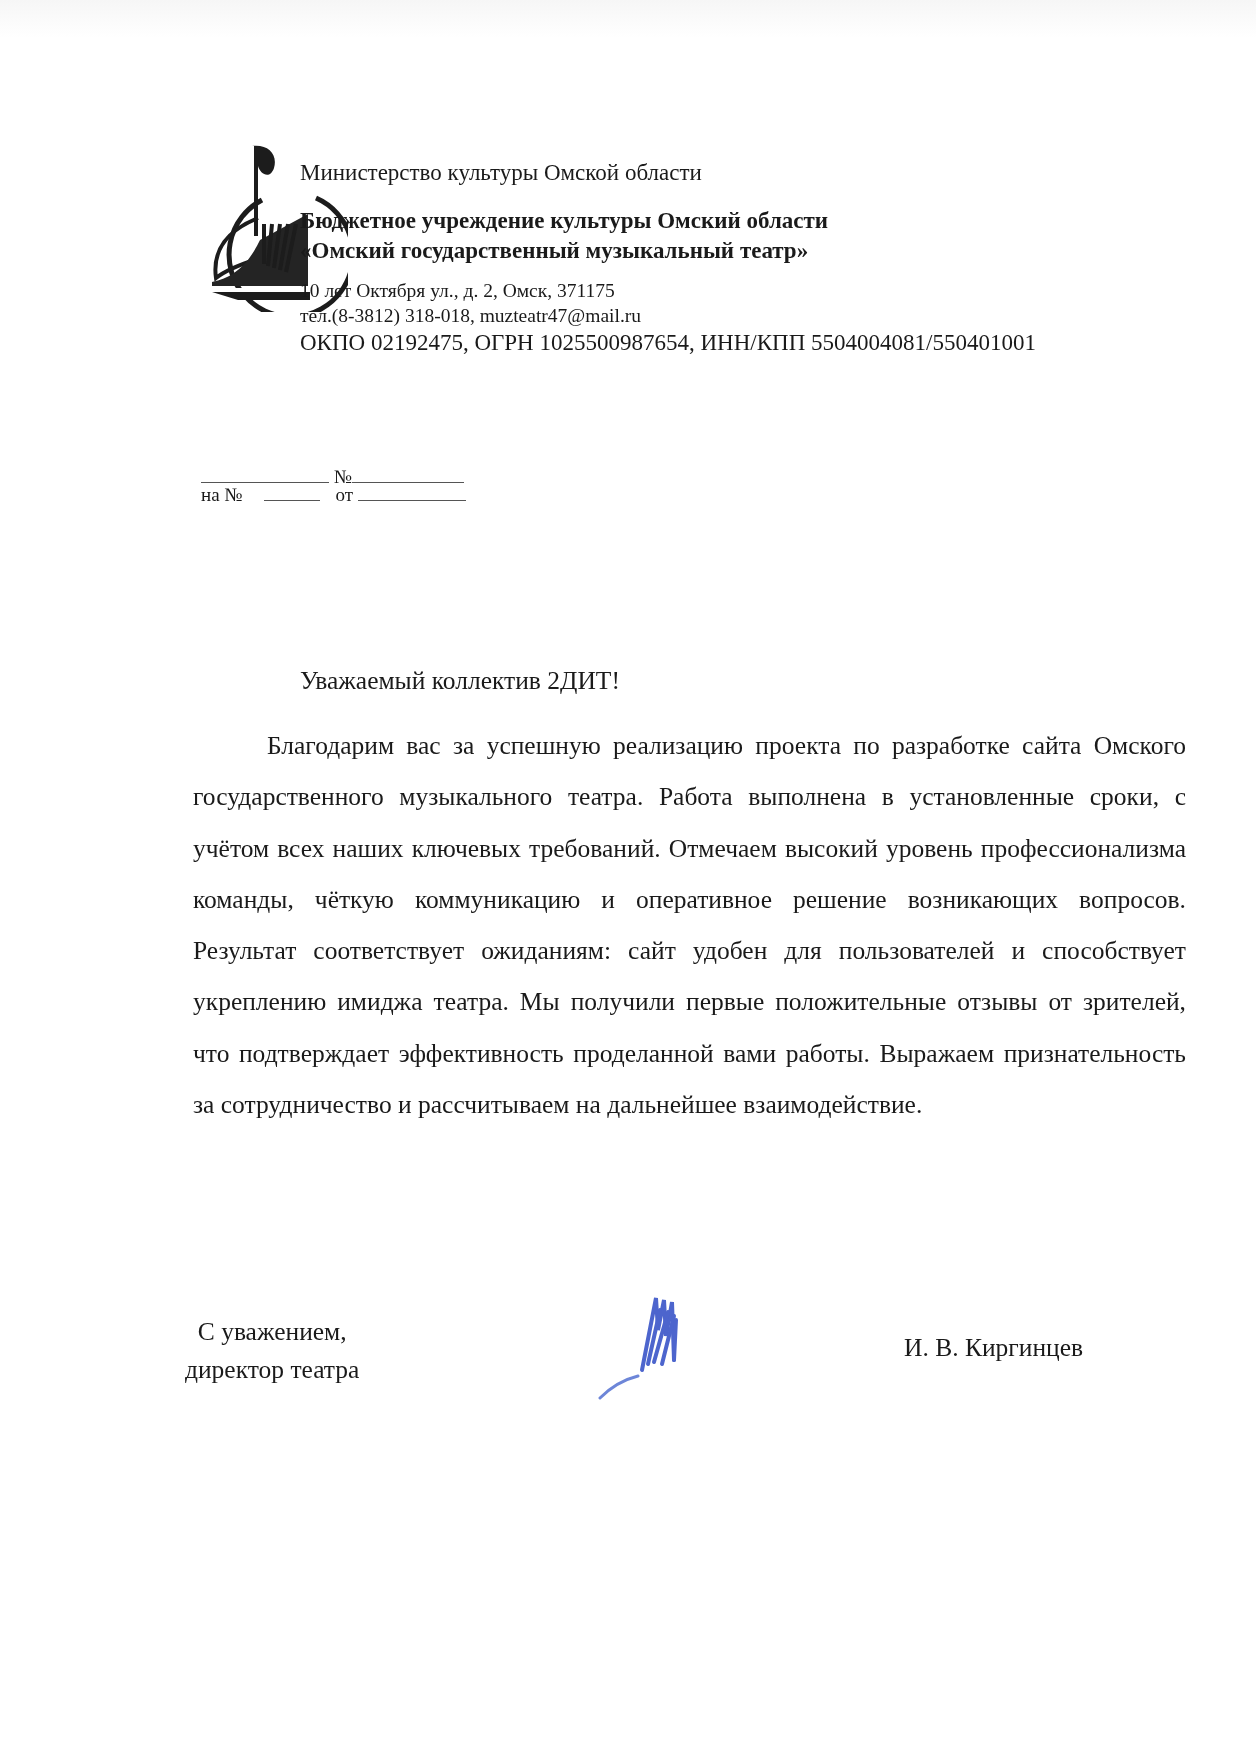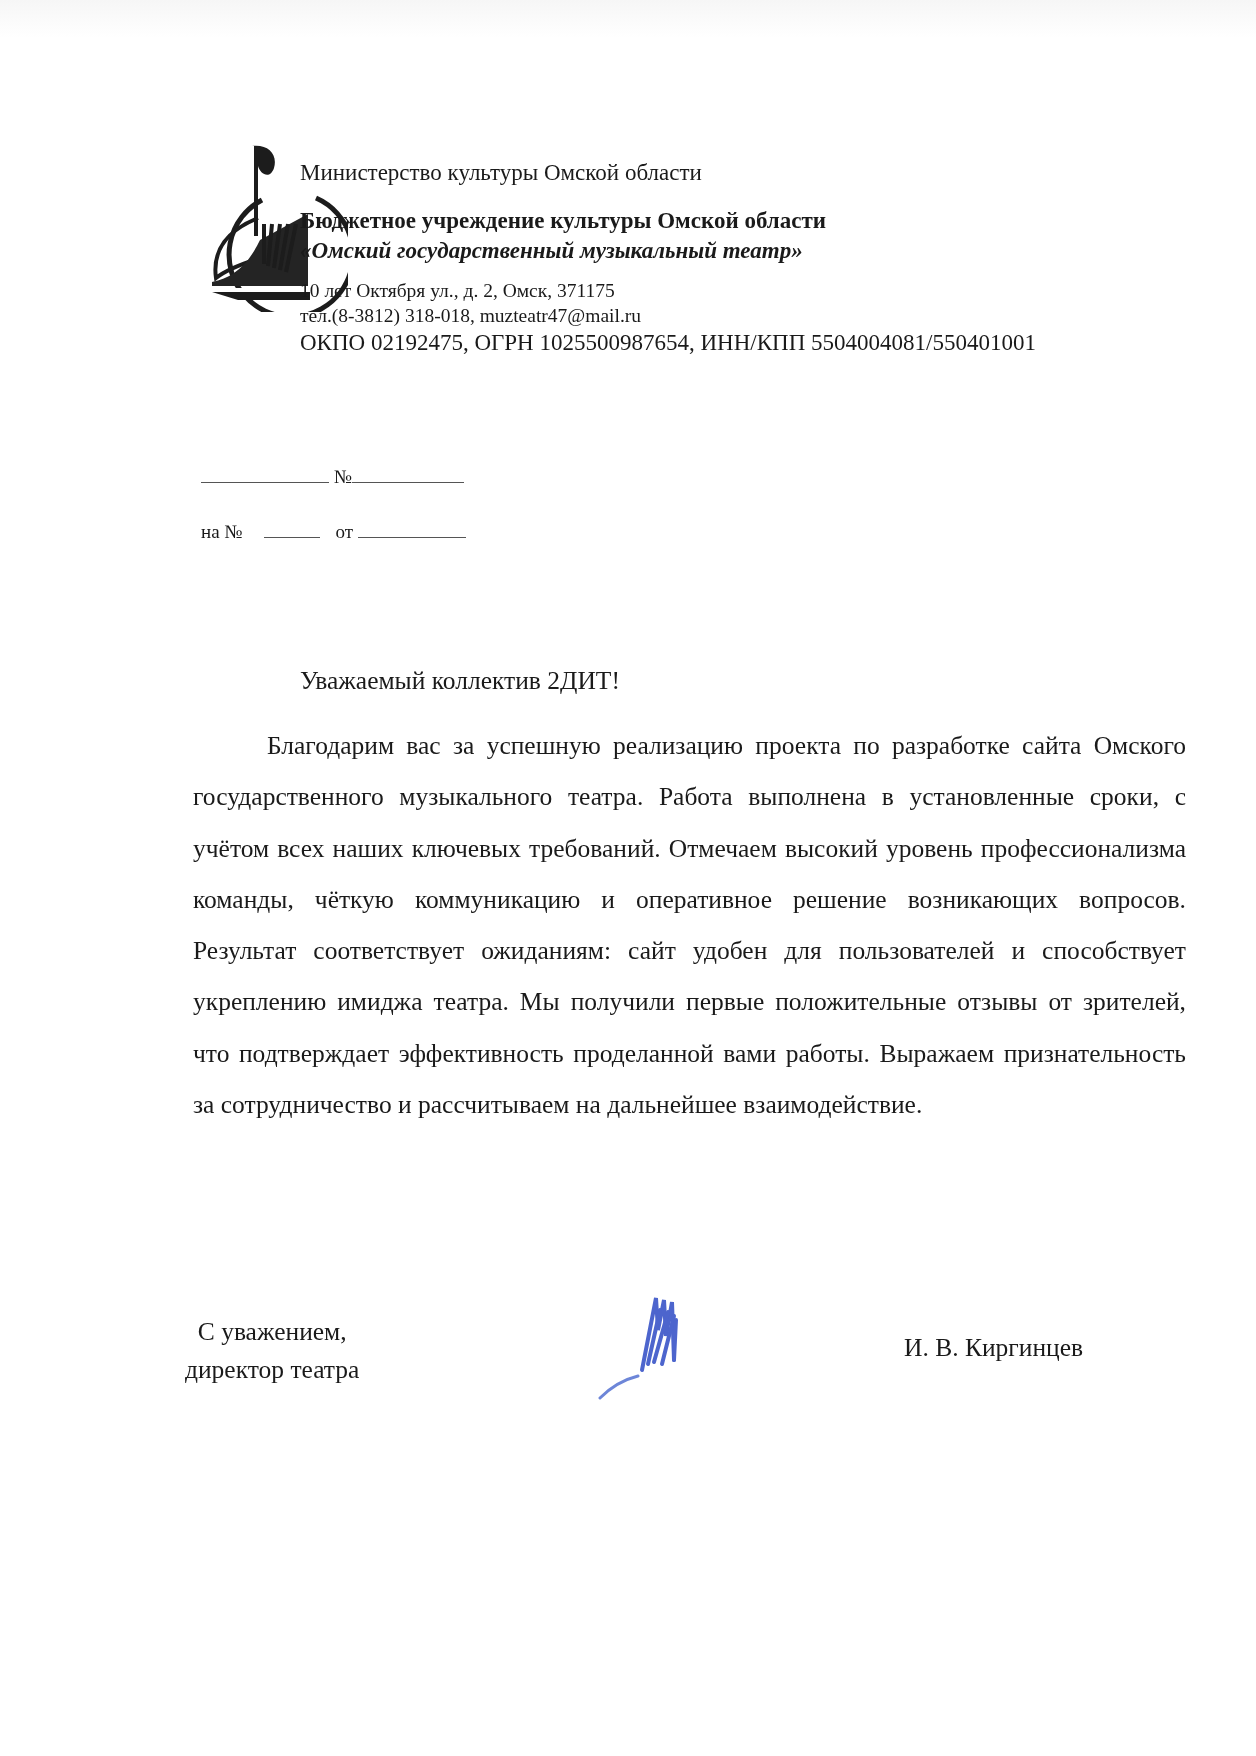--- a/index.html
+++ b/index.html
@@ -7,28 +7,28 @@
     width:1256px; height:1756px; position:relative; overflow:hidden;
     background:#ffffff;
     font-family:"Liberation Serif", serif; color:#1a1a1a;
   }
   .topshade { position:absolute; left:0; top:0; width:1256px; height:38px;
     background:linear-gradient(#f6f6f6,#ffffff); }
   .logo { position:absolute; left:198px; top:140px; width:150px; height:172px; }
   .hdr { position:absolute; left:300px; width:800px; text-align:left; white-space:nowrap; }
   .ministry { top:160px; font-size:23px; }
   .org1 { top:208px; font-size:23px; font-weight:bold; }
-  .org2 { top:238px; font-size:23px; font-weight:bold;font-style:italic; }
+  .org2 { top:238px; font-size:23px; font-weight:bold; }
   .addr1 { top:280px; font-size:19.5px; }
   .addr2 { top:305px; font-size:19.5px; }
   .addr3 { top:330px; font-size:23px; }
   .ref { position:absolute; left:201px; font-size:19px; white-space:nowrap; }
   .ref .ln { display:inline-block; border-bottom:1px solid #555; height:1px; vertical-align:baseline; }
   .ref1 { top:466px; }
-  .ref2 { top:521px; }
+  .ref2 { top:484px; }
   .greeting { position:absolute; left:300px; width:800px; top:666px; font-size:25.5px; }
   .body-text { position:absolute; left:185px; width:993px; top:712px;
     font-size:25.5px; line-height:51.3px; text-align:justify; text-indent:74px; margin:8px; }
   .closing { position:absolute; left:185px; top:1313px; font-size:25.5px; line-height:38px;text-align:center; }
   .signer { position:absolute; left:904px; top:1333px; font-size:25.5px; white-space:nowrap; }
   .signature { position:absolute; left:592px; top:1290px; width:110px; height:110px; }
 </style>
 </head>
 <body>
 
@@ -49,21 +49,21 @@
   <path d="M74 84 L70 126" stroke="#1c1c1c" stroke-width="4"></path>
   <path d="M82 84 L76 128" stroke="#1c1c1c" stroke-width="4"></path>
   <path d="M90 84 L82 130" stroke="#1c1c1c" stroke-width="4"></path>
   <path d="M98 84 L88 132" stroke="#1c1c1c" stroke-width="4"></path>
 
   <path d="M12 150 L112 150" stroke="#ffffff" stroke-width="4"></path>
   <path d="M14 152 L112 152 L112 160 L40 160 Z" fill="#1c1c1c"></path>
 </svg>
 
 <div class="hdr ministry">Министерство культуры Омской области</div>
-<div class="hdr org1">Бюджетное учреждение культуры Омской области</div>
+<div class="hdr org1">Бюджетное учреждение культуры Омский области</div>
 <div class="hdr org2">«Омский государственный музыкальный театр»</div>
 <div class="hdr addr1">10 лет Октября ул., д. 2, Омск, 371175</div>
 <div class="hdr addr2">тел.(8-3812) 318-018, muzteatr47@mail.ru</div>
 <div class="hdr addr3">ОКПО 02192475, ОГРН 1025500987654, ИНН/КПП 5504004081/550401001</div>
 
 <div class="ref ref1">
   <span class="ln" style="width:128px"></span>
   <span>№</span><span class="ln" style="width:112px"></span>
 </div>
 <div class="ref ref2">

